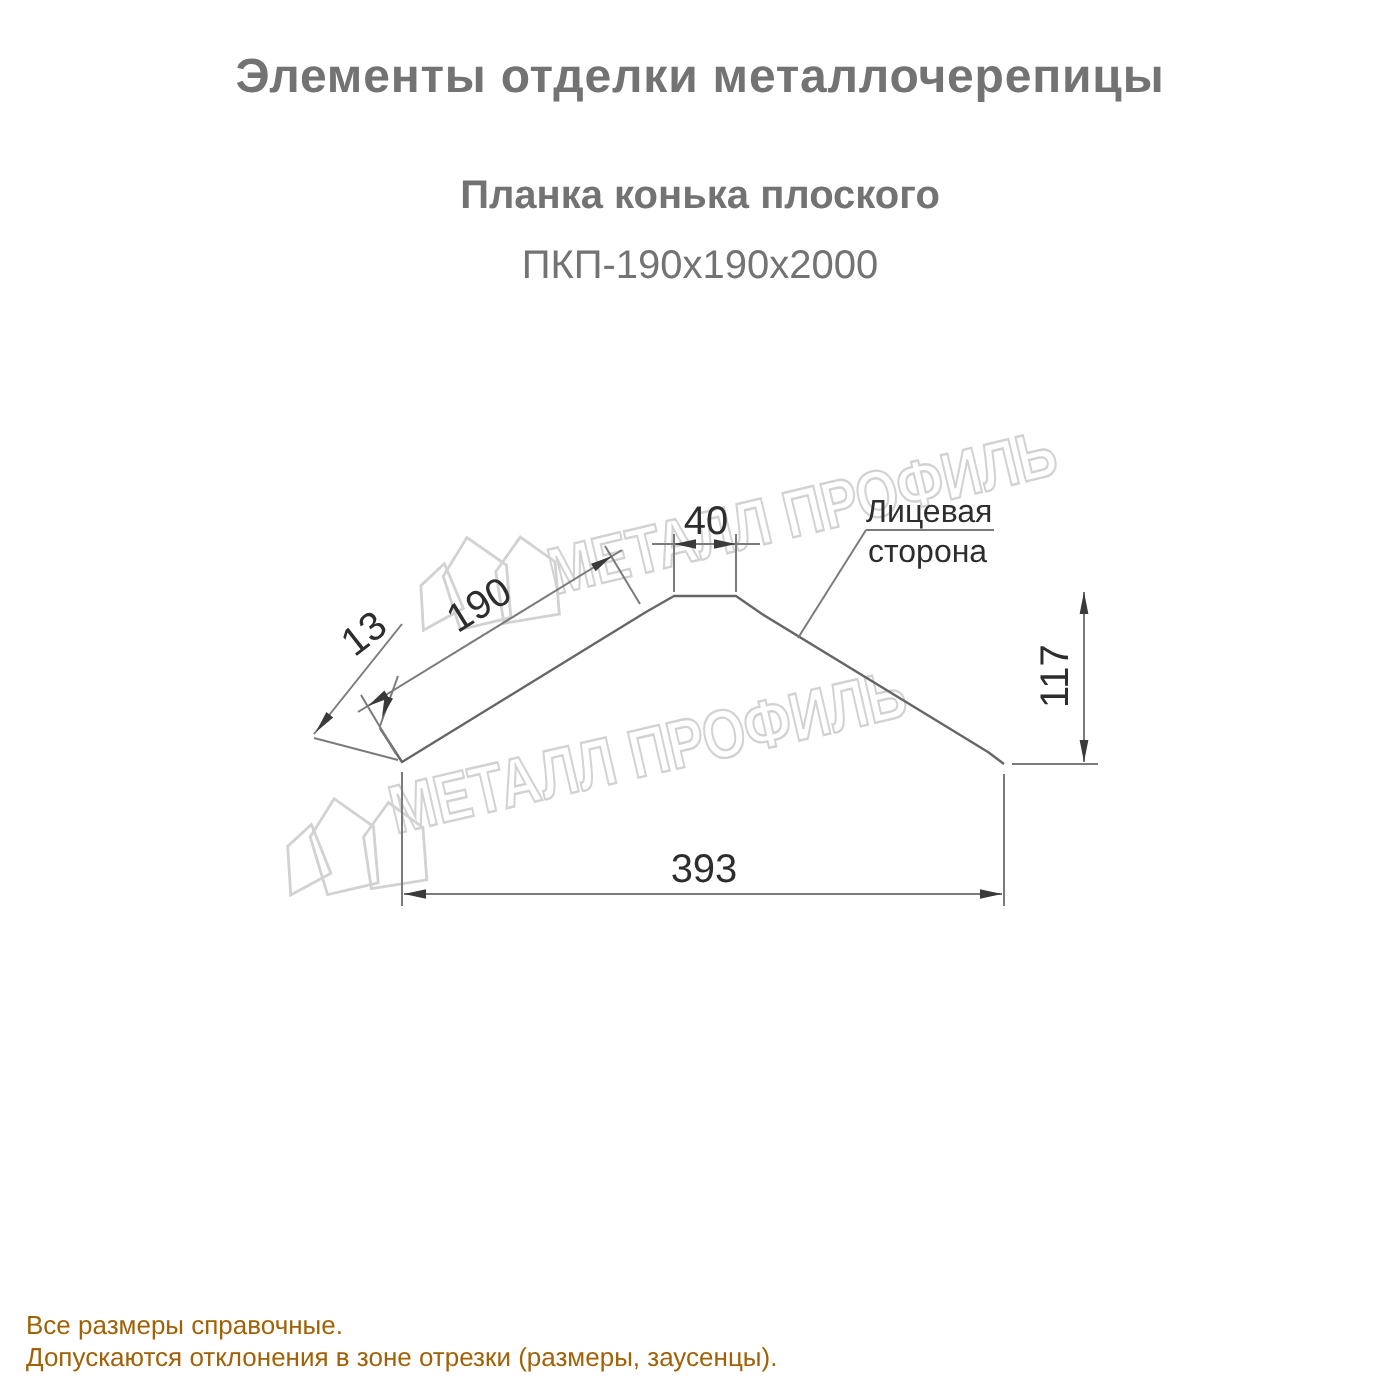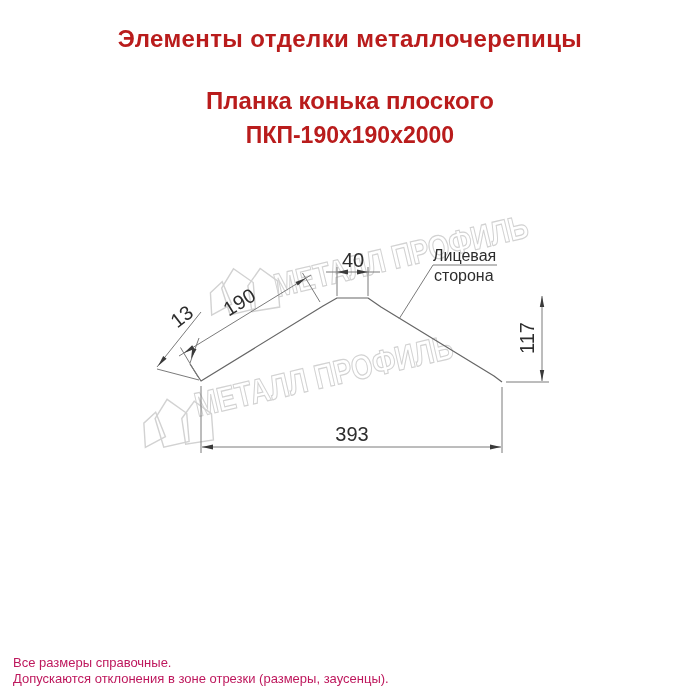--- a/index.html
+++ b/index.html
@@ -1,25 +1,25 @@
 <!DOCTYPE html>
 <html><head>
 <meta charset="utf-8">
 <style>
   html,body{margin:0;padding:0;}
   body{
     width:700px;height:700px;position:relative;background:#ffffff;
     font-family:"Liberation Sans","DejaVu Sans",sans-serif;overflow:hidden;
   }
-  .titleblock{position:absolute;left:0;width:700px;text-align:center;color:#b91c1c;}
+  .titleblock{position:absolute;left:0;width:700px;text-align:center;color:#737373;}
   #main-title{top:25px;font-size:24px;font-weight:bold;letter-spacing:0.4px;}
-  #subtitle{top:87px;font-size:24px;font-weight:bold;}
-  #model{top:122px;font-size:23px;font-weight:bold;}
+  #subtitle{top:87px;font-size:20px;font-weight:bold;}
+  #model{top:122px;font-size:20px;font-weight:normal;}
   #drawing-svg{position:absolute;left:0;top:0;}
-  .footer{position:absolute;left:13px;color:#be185d;font-size:13px;line-height:16px;}
+  .footer{position:absolute;left:13px;color:#a16207;font-size:13px;line-height:16px;}
   #footer-line1{top:655px;}
   #footer-line2{top:671px;}
 </style>
 </head>
 <body>
 
 <div class="titleblock" id="main-title">Элементы отделки металлочерепицы</div>
 <div class="titleblock" id="subtitle">Планка конька плоского</div>
 <div class="titleblock" id="model">ПКП-190х190х2000</div>
 

